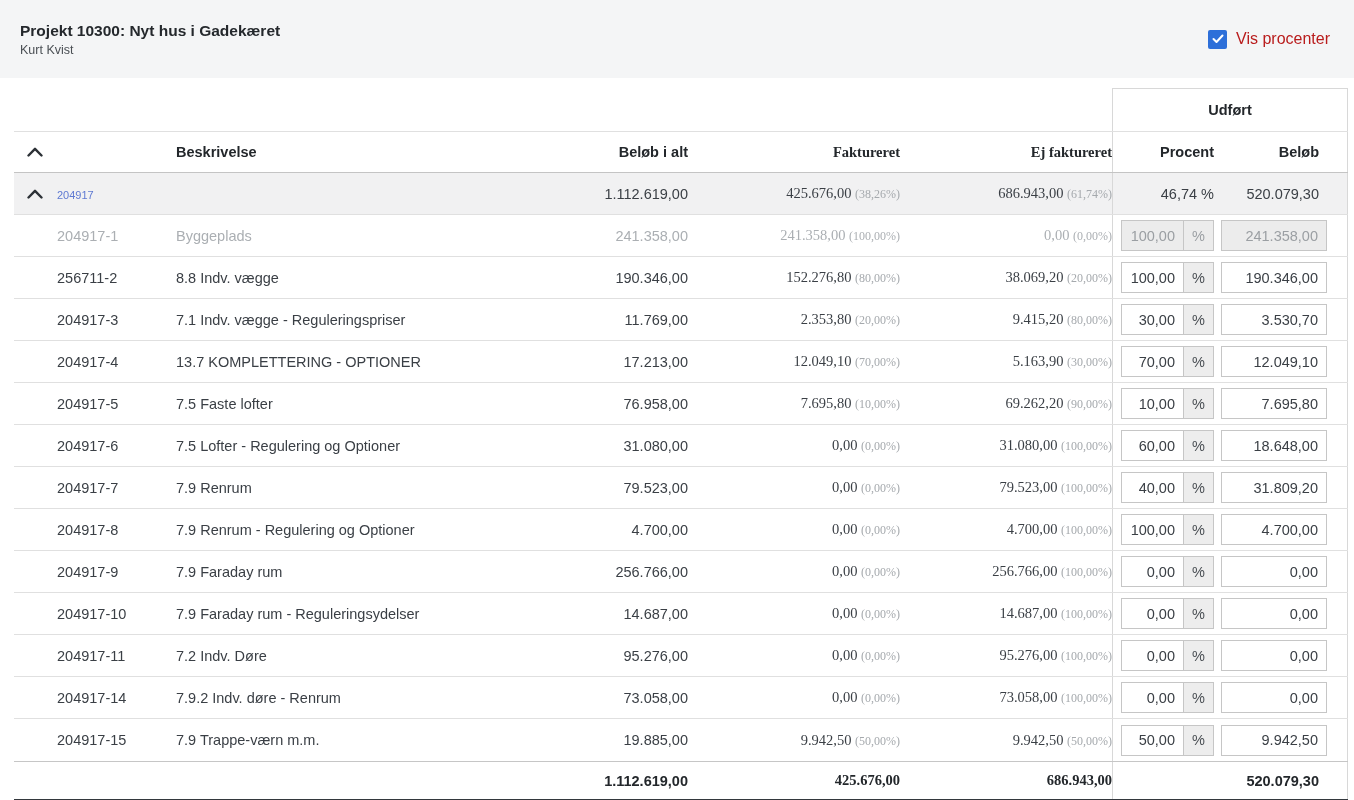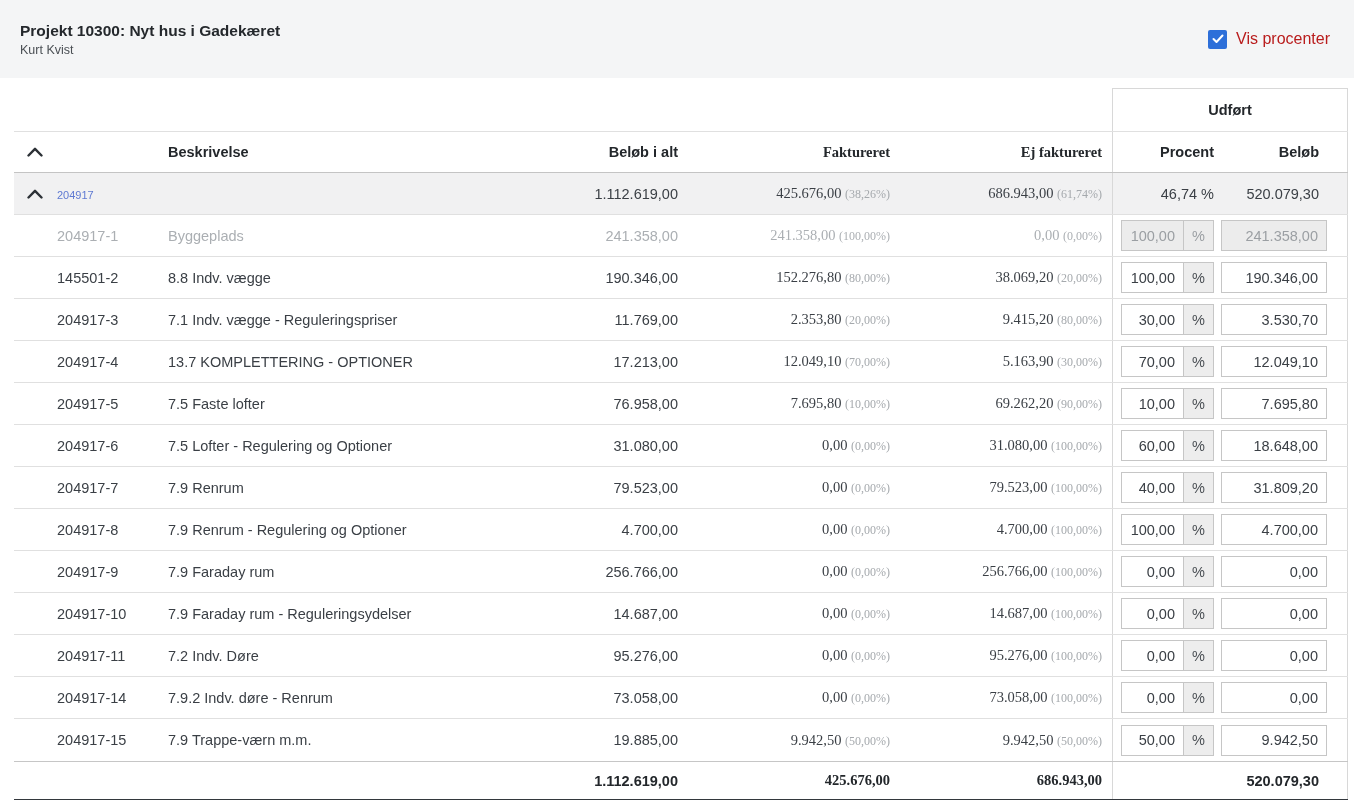--- a/index.html
+++ b/index.html
@@ -22,24 +22,24 @@
   .table { margin:10px 6px 0 14px; width:1334px; }
   .caption-row { display:flex; justify-content:flex-end; }
   .udfort-caption { width:236px; height:43px; border:1px solid #d8d8d8; border-bottom:none;
     display:flex; align-items:center; justify-content:center;
     font-weight:bold; font-size:14.5px; color:#23272b; }
 
   .row { display:flex; align-items:center; }
   .cell { font-size:14.5px; }
   .c-toggle { width:41px; padding-left:13px; display:flex; align-items:center; }
   .c-num { width:113px; padding-left:2px; }
-  .c-desc { flex:1; }
+  .c-desc { flex:1;margin-left:8px; }
   .c-total { width:238px; text-align:right; }
   .c-inv, .c-notinv { width:212px; text-align:right;font-family:Liberation Serif, serif; }
-  .udfort-section { width:236px; margin-left:10px; display:flex; align-items:center;
+  .udfort-section { width:236px; display:flex; align-items:center;
     align-self:stretch; border-left:1px solid #d8d8d8; border-right:1px solid #d8d8d8; }
   .c-pct { width:103px; text-align:right; padding-right:2px; }
   .c-amt { flex:1; text-align:right; padding-right:20px; }
   .amt-text { padding-right:8px; }
 
   .thead { height:42px; border-top:1px solid #e0e0e0; border-bottom:1px solid #c4c4c4; }
   .thead .cell { font-weight:bold; color:#23272b; }
 
   .chev-btn { background:none; border:none; cursor:pointer; padding:0; display:flex; align-items:center; }
   .chev-btn svg { width:16px; height:10px; }
@@ -164,21 +164,21 @@
           <span class="addon">%</span>
         </span>
       </div>
       <div class="cell c-amt">
         <input class="amt-input" type="text" disabled="" value="241.358,00" style="">
       </div>
     </div>
   </div>
       <div class="row item">
     <div class="cell c-toggle"></div>
-    <div class="cell c-num">145501-2</div>
+    <div class="cell c-num">256711-2</div>
     <div class="cell c-desc">8.8 Indv. vægge</div>
     <div class="cell c-total">190.346,00</div>
     <div class="cell c-inv">
       <span class="num">152.276,80</span>
       <span class="pct">(80,00%)</span>
     </div>
     <div class="cell c-notinv">
       <span class="num">38.069,20</span>
       <span class="pct">(20,00%)</span>
     </div>

